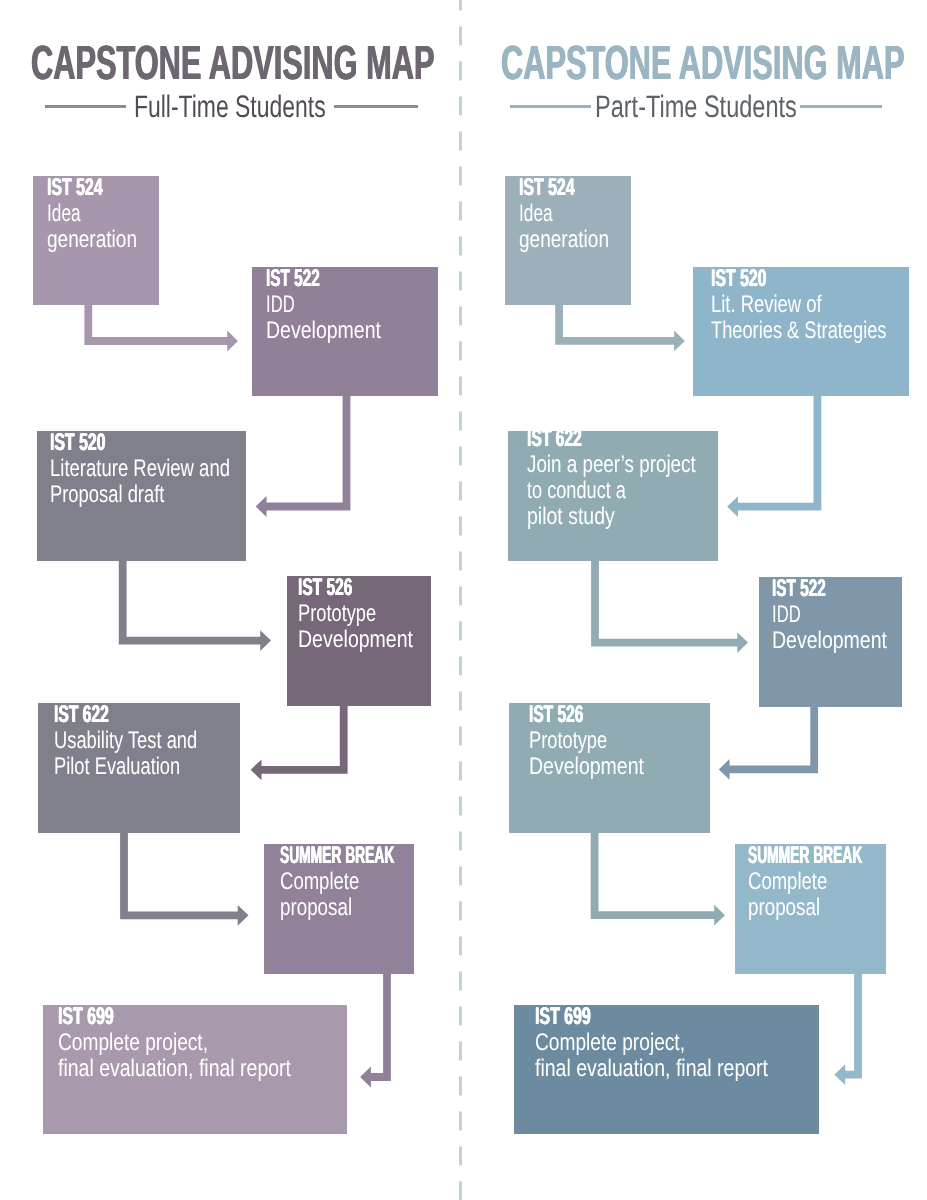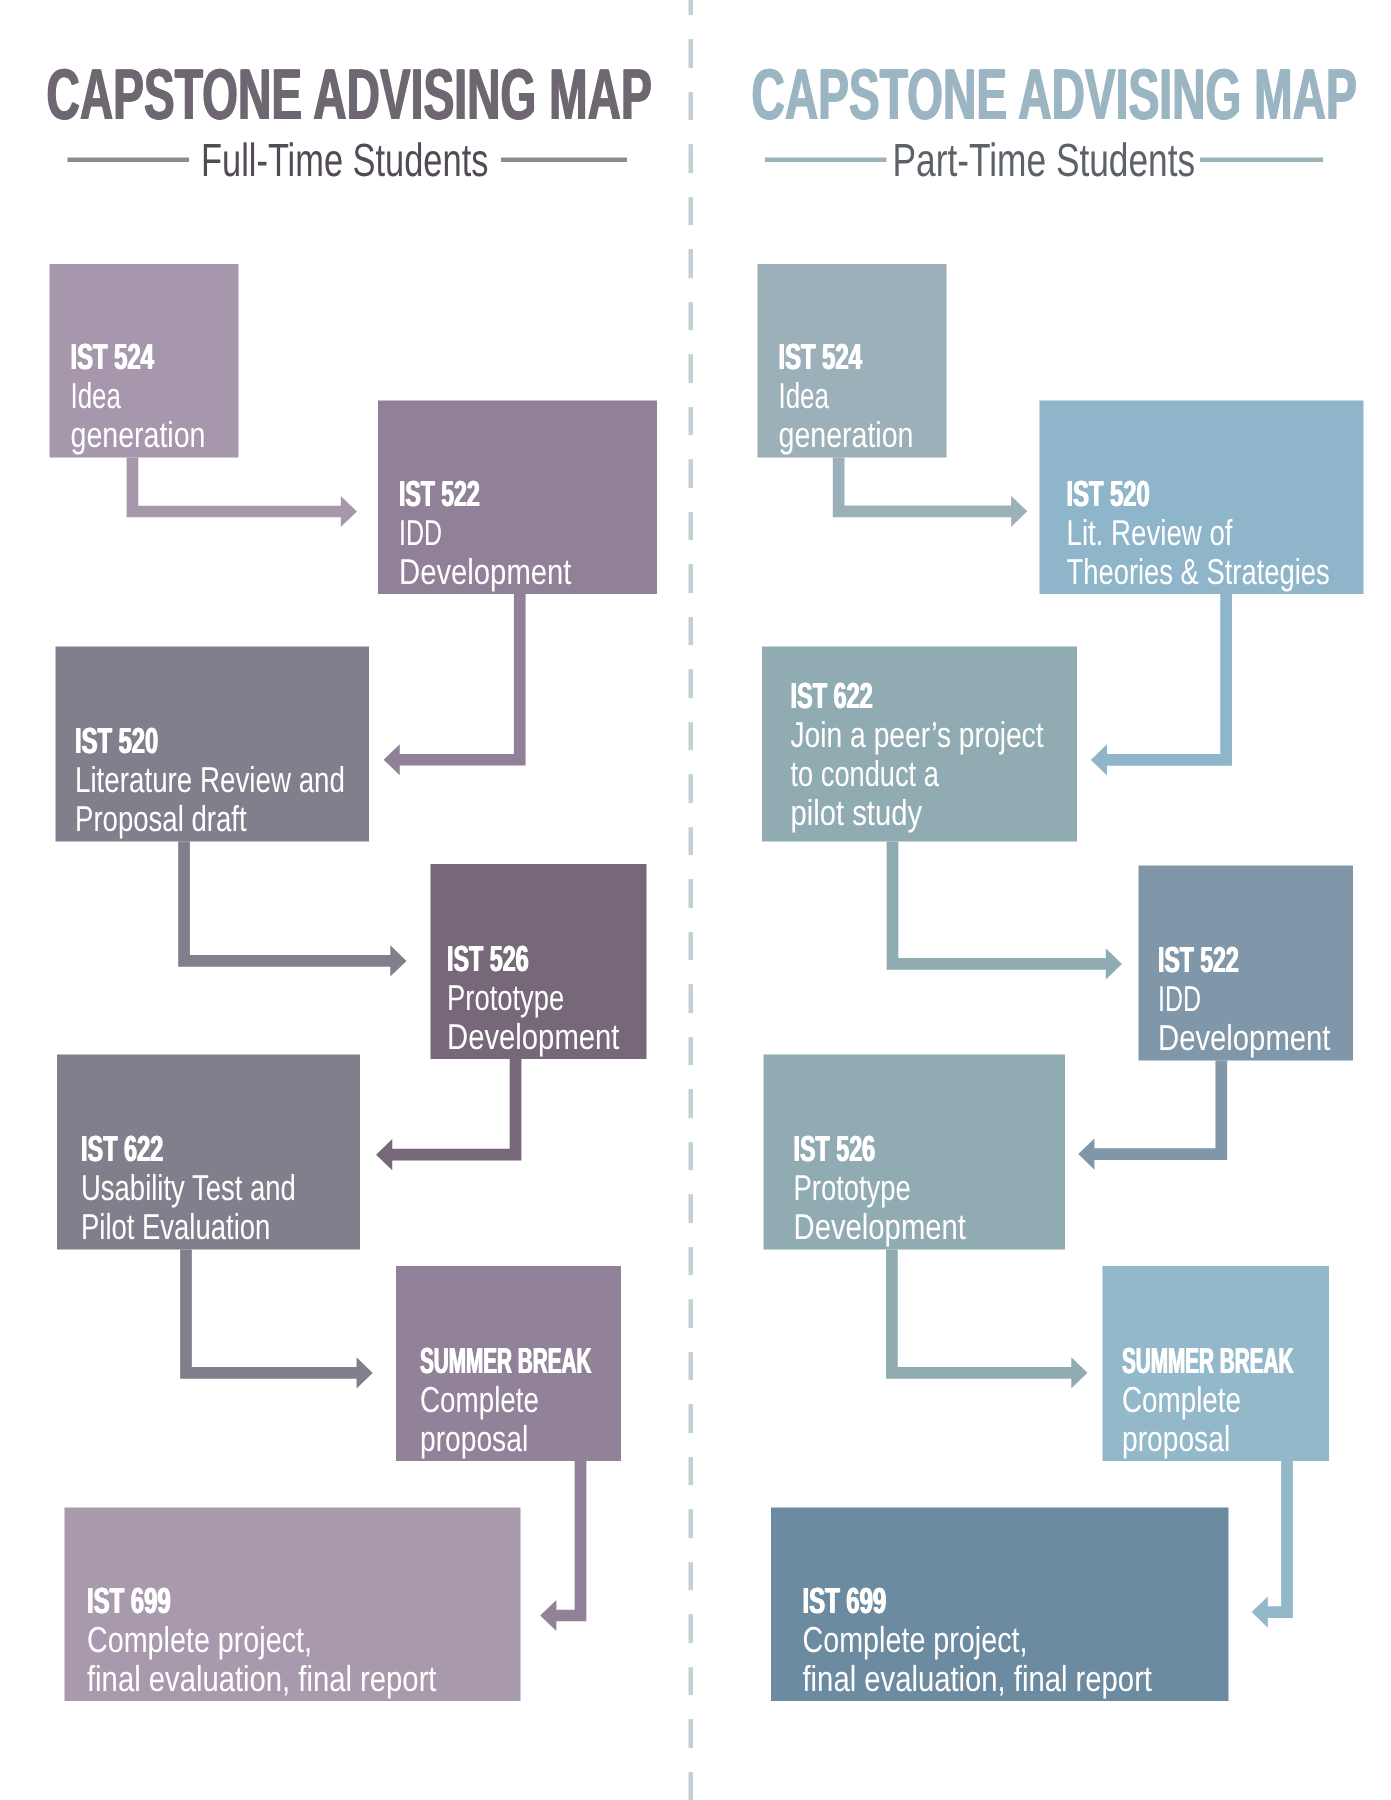--- a/index.html
+++ b/index.html
@@ -8,21 +8,21 @@
        font-family:"Liberation Sans",sans-serif;-webkit-font-smoothing:antialiased;text-rendering:geometricPrecision;}
   #stage{position:absolute;left:0;top:0;width:927px;height:1200px;}
   .divider{position:absolute;top:0;width:3px;height:1200px;}
   .col-title{position:absolute;font-weight:bold;white-space:nowrap;width:max-content;
              font-size:48px;line-height:48px;transform-origin:left top;
              text-shadow:0.7px 0 0 currentColor,-0.7px 0 0 currentColor;}
   .sub-text{position:absolute;white-space:nowrap;width:max-content;font-size:31px;line-height:31px;
             transform-origin:left top;}
   .rule{position:absolute;height:3.5px;}
   .node{position:absolute;box-sizing:border-box;display:flex;flex-direction:column;
-        justify-content:flex-end;color:#ffffff;overflow:hidden;}
+        justify-content:flex-start;color:#ffffff;overflow:hidden;}
   .node .txt{position:relative;top:-1px;}
   .node .code{font-weight:bold;font-size:24px;line-height:26px;white-space:nowrap;
               transform-origin:left center;width:max-content;}
   .node .code.xcond{text-shadow:0.55px 0 0 currentColor,-0.55px 0 0 currentColor;}
   .node .ln{font-size:24px;line-height:26px;white-space:nowrap;transform-origin:left center;
             width:max-content;}
   svg.links{position:absolute;left:0;top:0;width:927px;height:1200px;pointer-events:none;overflow:visible;}
 </style>
 </head>
 <body>

